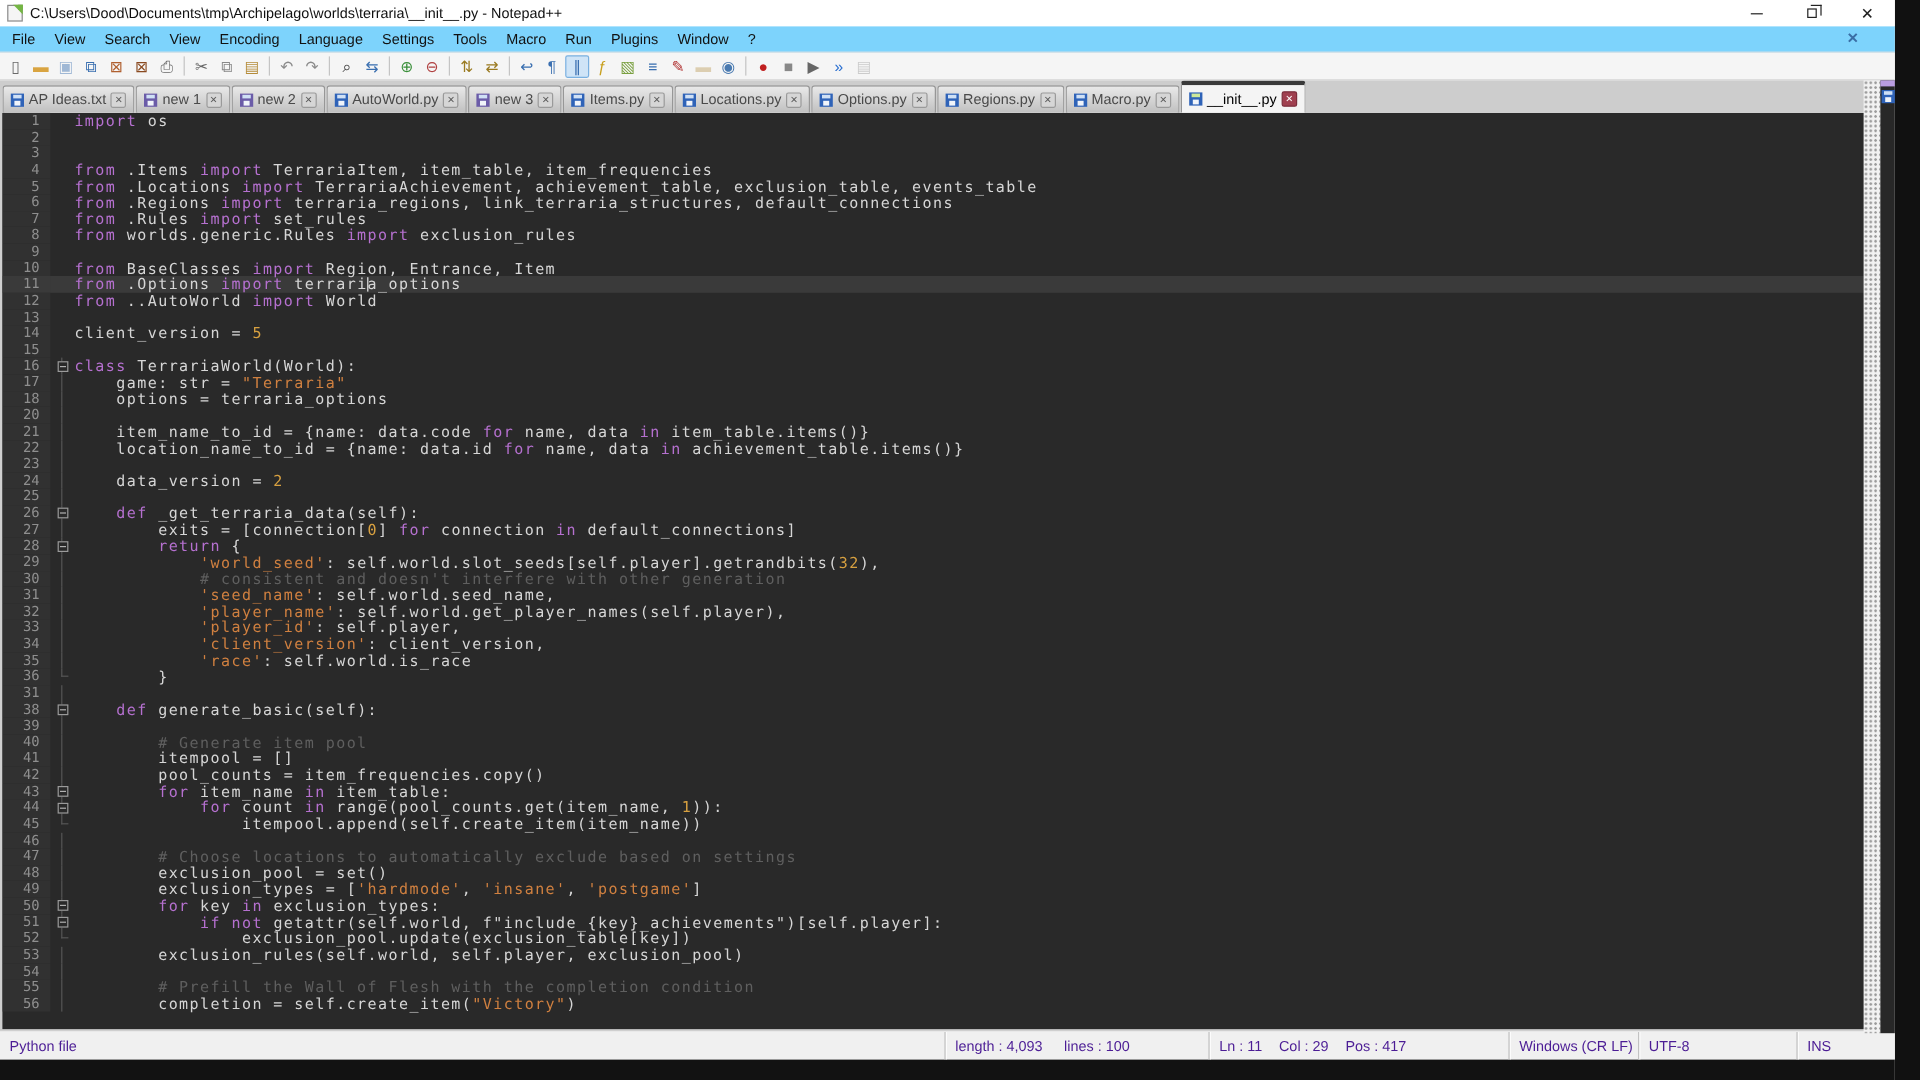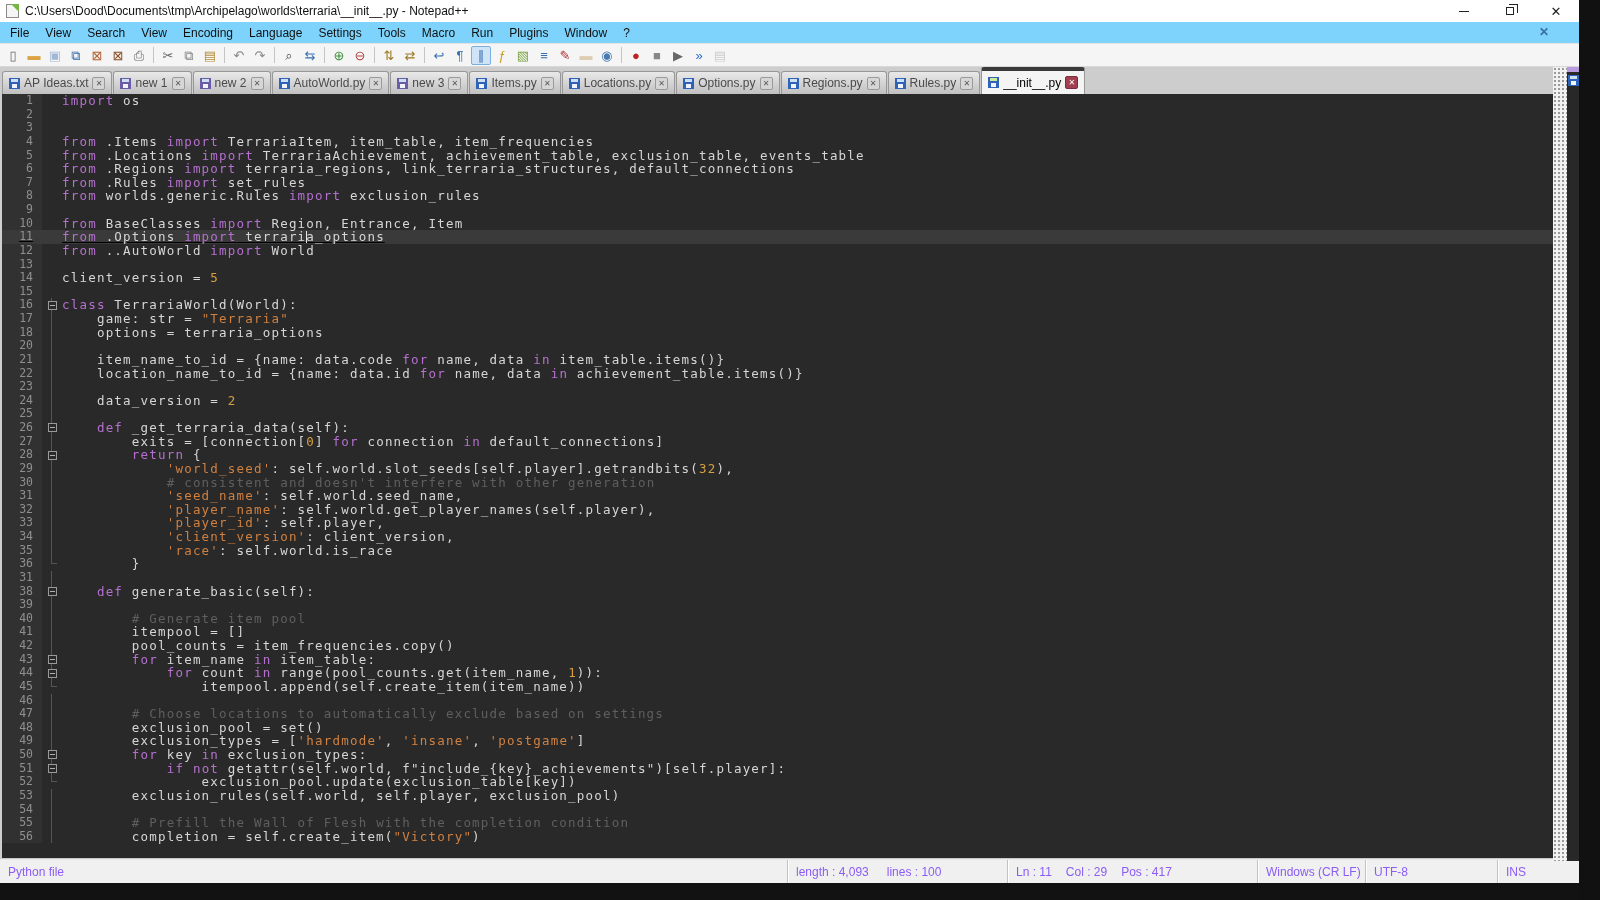--- a/index.html
+++ b/index.html
@@ -50,21 +50,21 @@
   .tab-x { width:13px; height:13px; display:flex; align-items:center; justify-content:center;
            font-size:8px; color:#5a5a5a; background:#d6d6d6; border:1px solid #9a9a9a; border-radius:2px; }
   .tab.active .tab-x { background:#a04050; color:#fff; border-color:#7c2e3c; }
   .tab-scroll { position:absolute; right:4px; top:6px; font-size:10px; color:#222; }
 
   
   .editor-wrap { display:flex; height:764px; width:1574px; background:#292929; border-left:2px solid #cfcfcf; }
   .code-pane { flex:1; overflow:hidden; position:relative; }
   .row { height:13.64px; display:flex; align-items:stretch; white-space:pre;
          font-family:"DejaVu Sans Mono", monospace; font-size:12.5px; line-height:13.64px; letter-spacing:1.2px; }
-  .row.cur { background:#3a3a3a;text-decoration:underline; }
+  .row.cur { background:#3a3a3a; }
   .ln { width:40px; flex:0 0 auto; text-align:right; padding-right:9px; color:#8f8f8f;
         background:#313131; font-size:11.5px; letter-spacing:0; }
   .row.cur .ln { background:#3a3a3a; }
   .fold { width:20px; flex:0 0 auto; display:flex; align-items:center; justify-content:center; position:relative; }
   .fbox { width:9px; height:9px; border:1px solid #9a9a9a; position:relative; background:#292929; z-index:1; }
   .fbox::after { content:""; position:absolute; left:1px; right:1px; top:3px; height:1px; background:#b0b0b0; }
   .fline { position:absolute; left:9px; top:0; bottom:0; width:1px; background:#555; }
   .fend { position:absolute; left:9px; top:0; width:6px; height:7px; border-left:1px solid #555; border-bottom:1px solid #555; }
   .code { flex:1; color:#d6d6d6; }
   .tk { color:#b570cf; } .ts { color:#d08040; } .tn { color:#d7a040; }
@@ -81,21 +81,21 @@
   
   .right-rail { position:absolute; right:0; top:67px; width:26px; height:794px; display:flex; }
   .grip { width:14px; height:100%; background-color:#f2f2f2;
           background-image:radial-gradient(#9a9a9a 1px, transparent 1.2px); background-size:4px 4px; }
   .sliver { width:12px; height:100%; background:#282828; position:relative; }
   .sliver-top { position:absolute; top:0; left:0; right:0; height:5px; background:#b99ce0; }
   .sliver-floppy { position:absolute; top:8px; left:1px; }
 
   
   .sb-line { height:2px; background:#e9e9e9; border-top:1px solid #c9c9c9; }
-  .statusbar { height:23px; background:#f0f0f0; display:flex; align-items:center; font-size:12px; color:#8b5cf6; }
+  .statusbar { height:23px; background:#f0f0f0; display:flex; align-items:center; font-size:12px; color:#4c1d95; }
   .sb-cell { padding:0 8px; height:100%; display:flex; align-items:center; border-left:1px solid #c2c2c2;
              box-shadow:inset 1px 0 0 #ffffff; white-space:nowrap; }
   .sb-first { flex:1; border-left:none; box-shadow:none; }
   .sb-len { width:220px; gap:18px; } .sb-pos { width:250px; gap:14px; }
   .sb-eol { width:108px; } .sb-enc { width:120px; } .sb-ins { width:82px; justify-content:flex-start;margin-left:12px; }
   .black-strip { height:17px; background:#121212; }
 </style>
 </head>
 <body>
 
@@ -279,21 +279,21 @@
         <span>Options.py</span>
         <span class="tab-x">✕</span>
       </div>
       <div class="tab">
         <span class="floppy"></span>
         <span>Regions.py</span>
         <span class="tab-x">✕</span>
       </div>
       <div class="tab">
         <span class="floppy"></span>
-        <span>Rules.py</span>
+        <span>Macro.py</span>
         <span class="tab-x">✕</span>
       </div>
       <div class="tab active">
         <span class="floppy"></span>
         <span>__init__.py</span>
         <span class="tab-x">✕</span>
       </div>
       <span class="tab-scroll">◂</span>
   </div>
 

